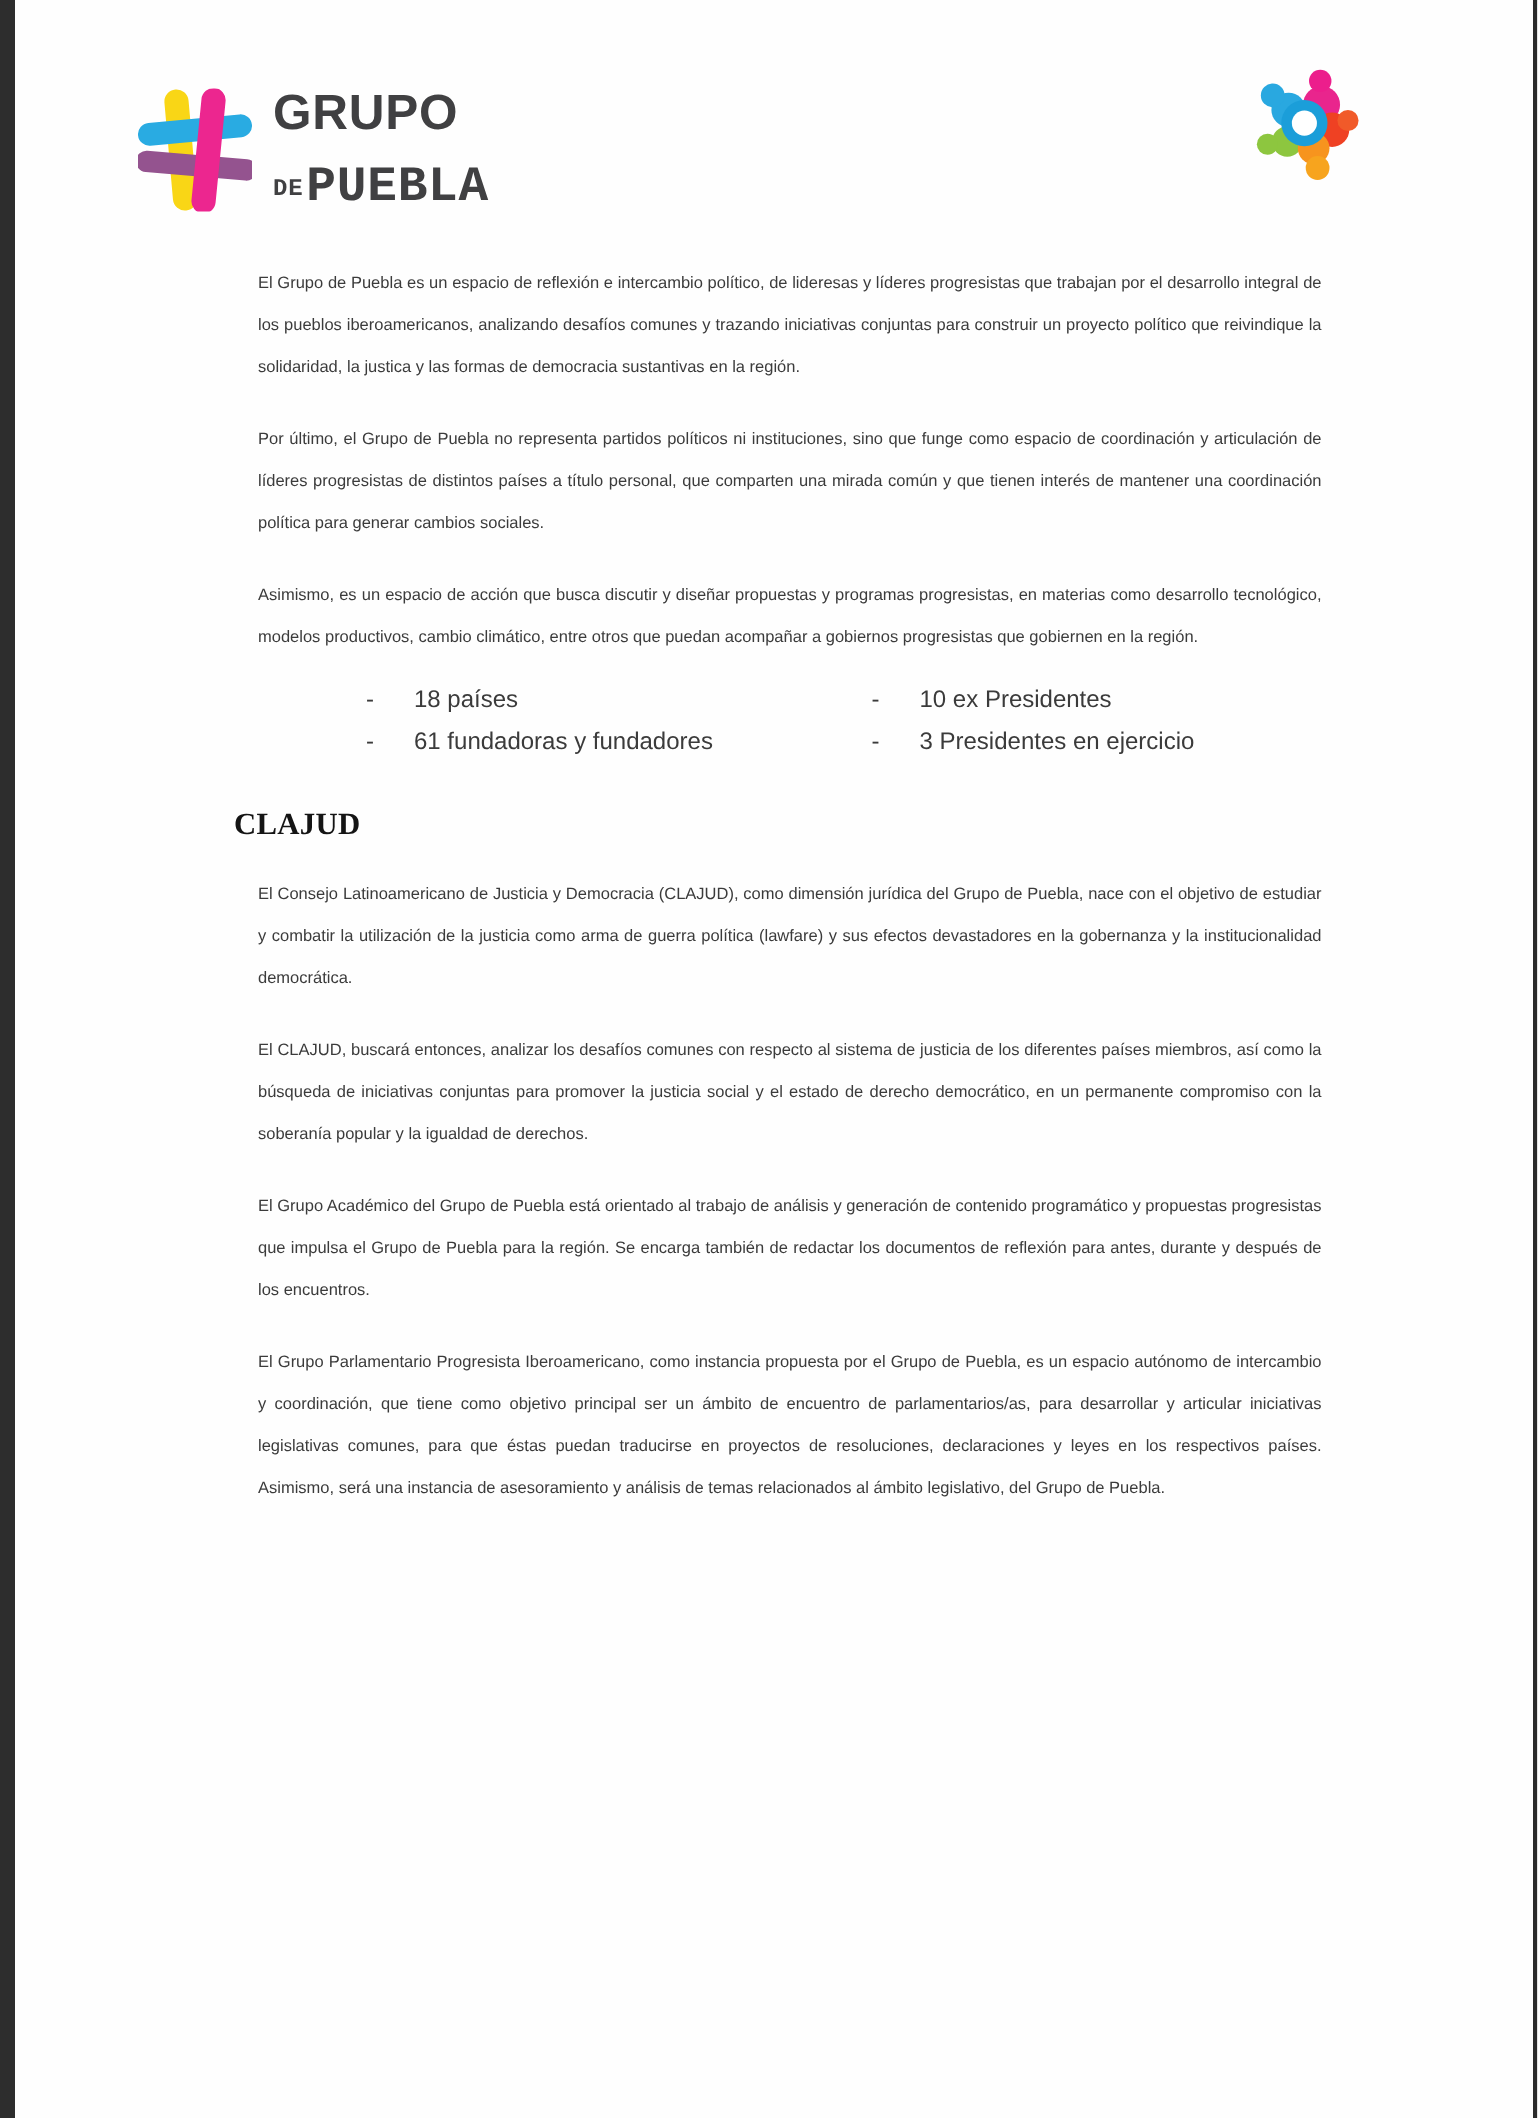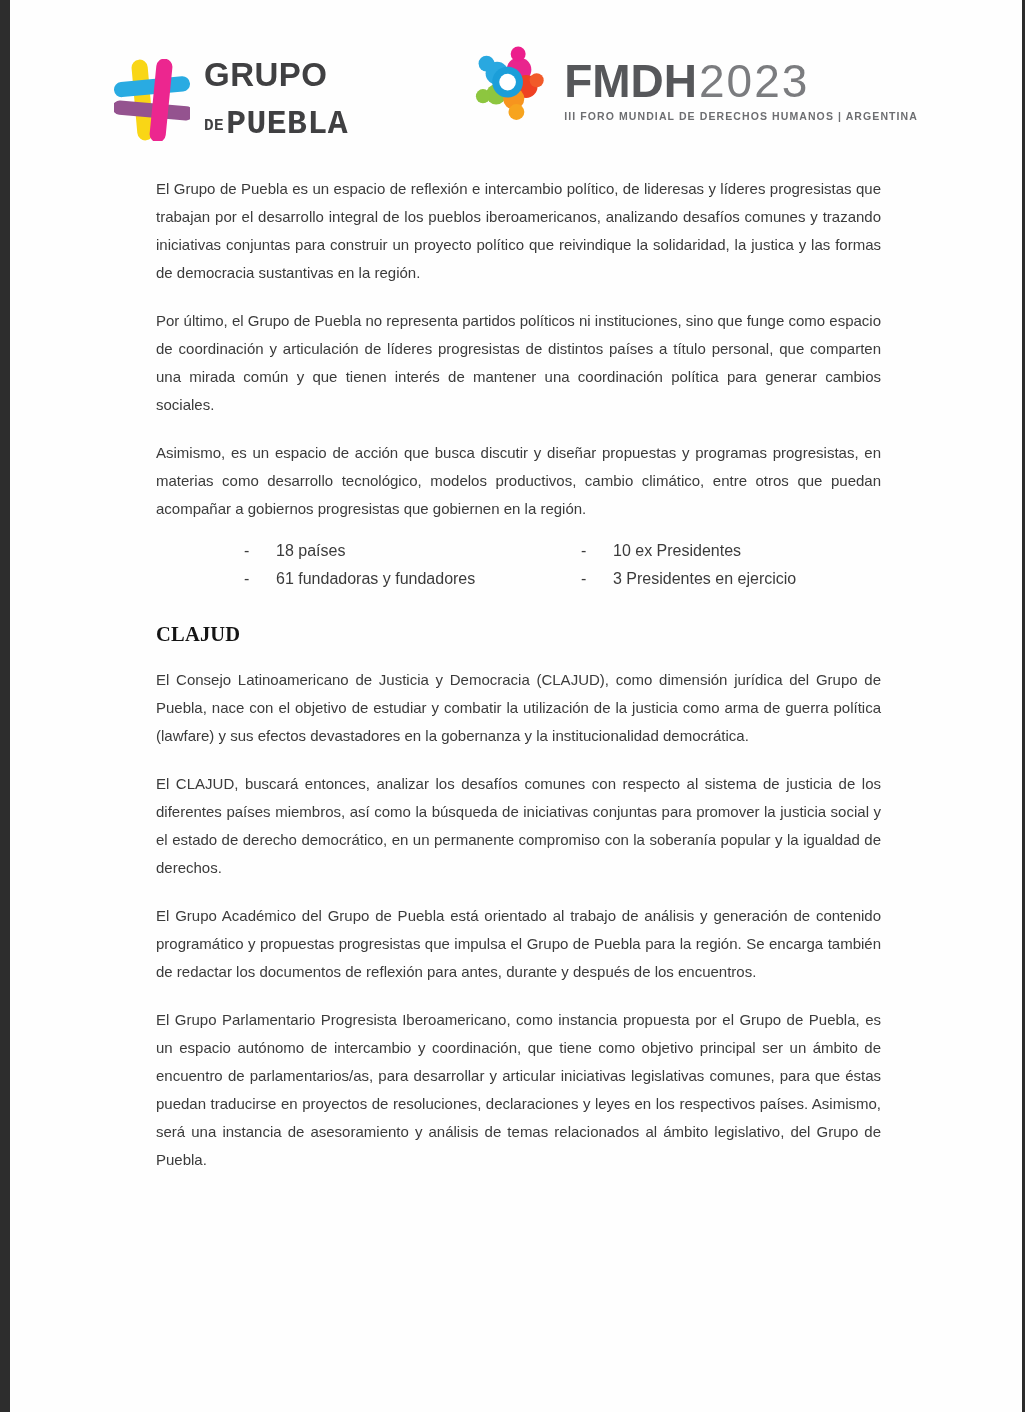--- a/index.html
+++ b/index.html
@@ -13,21 +13,21 @@
   }
   .edge-strip-right {
     position:absolute; right:0; top:0; width:3px; height:1412px; background:#2b2b2b;
   }
   .page {
     position:absolute; left:10px; top:0; width:1012px; height:1412px; background:#fefefe;
   }
   
   .header {
     display:flex; justify-content:space-between; align-items:flex-start;
-    padding:46px 104px 0 104px;
+    padding:46px 104px 0 82px;
   }
   .gdp-logo { display:flex; align-items:center; gap:14px; margin-top:12px; }
   .gdp-text { line-height:1; }
   .gdp-line1 { font-size:33px; font-weight:bold; color:#404042; letter-spacing:0.5px; }
   .gdp-line2 { font-size:33px; font-weight:bold; color:#404042; letter-spacing:0.5px; margin-top:17px;font-family:Liberation Mono, monospace; }
   .gdp-de { font-size:16px; font-weight:bold; color:#404042; margin-right:2px; vertical-align:3px; }
   .fmdh-logo { display:flex; align-items:center; gap:8px; }
   .fmdh-text-block { line-height:1; }
   .fmdh-main-row { display:flex; align-items:baseline; }
   .fmdh-acronym { font-size:46px; font-weight:bold; color:#56575a; letter-spacing:0px; }
@@ -36,22 +36,22 @@
   .fmdh-subtitle { font-size:10.5px; font-weight:bold; color:#6d6e71; letter-spacing:1.1px; margin-top:7px; }
   
   .content { padding:14px 141px 0 146px; }
   .doc-heading {
     font-family:"Liberation Serif", serif; font-weight:bold;
     font-size:20px; color:#141414; margin:30px 0 0 0; letter-spacing:0.2px;
   }
   .doc-heading.first { margin-top:22px; }
   .doc-heading.caps { font-size:20.5px; }
   .para {
-    font-size:15px; line-height:28px; color:#3b3b3b;
-    text-align:justify; margin:20px 0 0 0;
+    font-size:11px; line-height:28px; color:#3b3b3b;
+    text-align:justify; margin:20px 0 0 16px;
   }
   .stats {
     display:flex; margin:14px 0 4px 88px; font-size:16px; line-height:28px; color:#3b3b3b;
   }
   .stats-col-left { width:337px; }
   .stats-col-right { flex:1; }
   .stat-item { display:flex; }
   .stat-dash { width:32px; flex:none; }
   
   .gdp-icon { width:76px; height:82px; flex:none; }
@@ -93,27 +93,20 @@
 
           <circle cx="45" cy="41" r="17.5" fill="#1b9ed9"></circle>
           <circle cx="45" cy="41" r="9.5" fill="#ffffff"></circle>
 
           <circle cx="57" cy="9" r="8.5" fill="#ec1e8c"></circle>
           <circle cx="21" cy="20" r="9" fill="#29a8e0"></circle>
           <circle cx="78" cy="39" r="8" fill="#f15a29"></circle>
           <circle cx="17" cy="57" r="8" fill="#8dc63f"></circle>
           <circle cx="55" cy="75" r="9" fill="#f7a41e"></circle>
         </svg>
-        <div class="fmdh-text-block">
-          <div class="fmdh-main-row">
-            <span class="fmdh-acronym">FMDH</span>
-              <span class="fmdh-year">2023</span>
-          </div>
-          <div class="fmdh-subtitle">III FORO MUNDIAL DE DERECHOS HUMANOS | ARGENTINA</div>
-        </div>
       </div>
 
     </div>
 
     <div class="content">
 
       <p class="para">El Grupo de Puebla es un espacio de reflexión e intercambio político, de lideresas y líderes progresistas que trabajan por el desarrollo integral de los pueblos iberoamericanos, analizando desafíos comunes y trazando iniciativas conjuntas para construir un proyecto político que reivindique la solidaridad, la justica y las formas de democracia sustantivas en la región.</p>
       <p class="para">Por último, el Grupo de Puebla no representa partidos políticos ni instituciones, sino que funge como espacio de coordinación y articulación de líderes progresistas de distintos países a título personal, que comparten una mirada común y que tienen interés de mantener una coordinación política para generar cambios sociales.</p>
       <p class="para">Asimismo, es un espacio de acción que busca discutir y diseñar propuestas y programas progresistas, en materias como desarrollo tecnológico, modelos productivos, cambio climático, entre otros que puedan acompañar a gobiernos progresistas que gobiernen en la región.</p>
 

